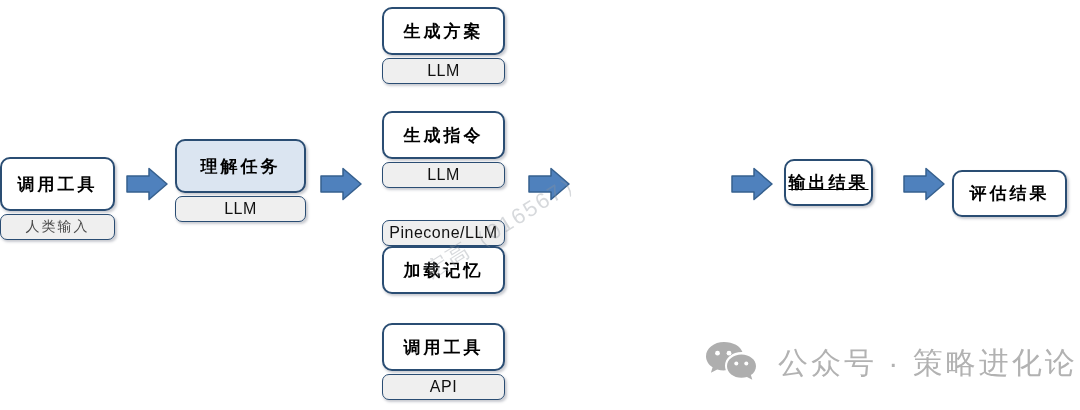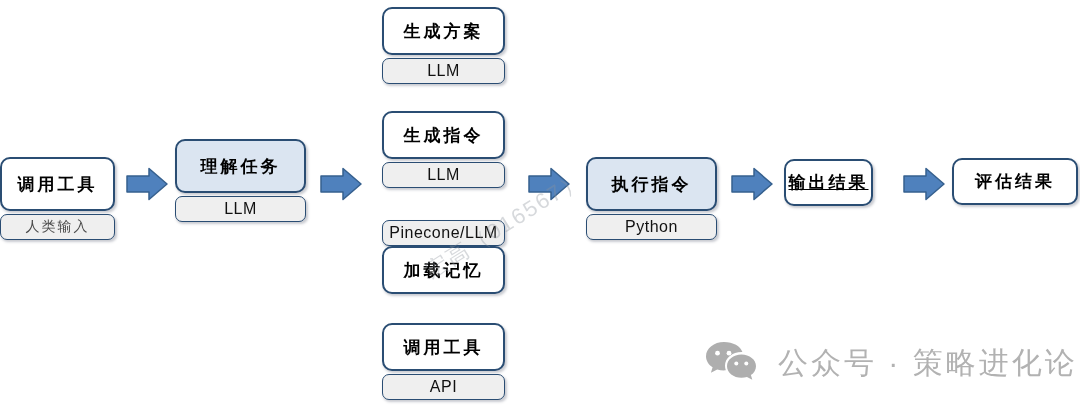--- a/index.html
+++ b/index.html
@@ -121,44 +121,36 @@
     </div>
     <div class="box sub">
       <span>API</span>
     </div>
   </div>
 
   <svg class="arrow" style="left:528px;top:167px;" width="42" height="34" viewBox="0 0 42 34">
     <polygon points="1,9 23,9 23,1.5 41,17 23,32.5 23,25 1,25" fill="var(--arrow-fill)" stroke="var(--arrow-edge)" stroke-width="1.5" stroke-linejoin="round"></polygon>
   </svg>
 
-  <div class="node" style="left:586px;top:157px;width:131px;">
-    <div class="box main blue">
-      <span>执行指令</span>
-    </div>
-    <div class="box sub">
-      <span>Python</span>
-    </div>
-  </div>
 
   <svg class="arrow" style="left:731px;top:167px;" width="42" height="34" viewBox="0 0 42 34">
     <polygon points="1,9 23,9 23,1.5 41,17 23,32.5 23,25 1,25" fill="var(--arrow-fill)" stroke="var(--arrow-edge)" stroke-width="1.5" stroke-linejoin="round"></polygon>
   </svg>
 
   <div class="node" style="left:784px;top:159px;width:89px;text-decoration:underline;">
     <div class="box main short">
       <span>输出结果</span>
     </div>
   </div>
 
   <svg class="arrow" style="left:903px;top:167px;" width="42" height="34" viewBox="0 0 42 34">
     <polygon points="1,9 23,9 23,1.5 41,17 23,32.5 23,25 1,25" fill="var(--arrow-fill)" stroke="var(--arrow-edge)" stroke-width="1.5" stroke-linejoin="round"></polygon>
   </svg>
 
-  <div class="node" style="left:952px;top:158px;width:126px;">
+  <div class="node" style="left:952px;top:170px;width:115px;">
     <div class="box main short">
       <span>评估结果</span>
     </div>
   </div>
 
   <div class="wm-diag">宏高（016567）</div>
 
   <div class="footer-wm">
     <span style="display:inline-flex;">
       <svg width="52" height="46" viewBox="0 0 52 46">

